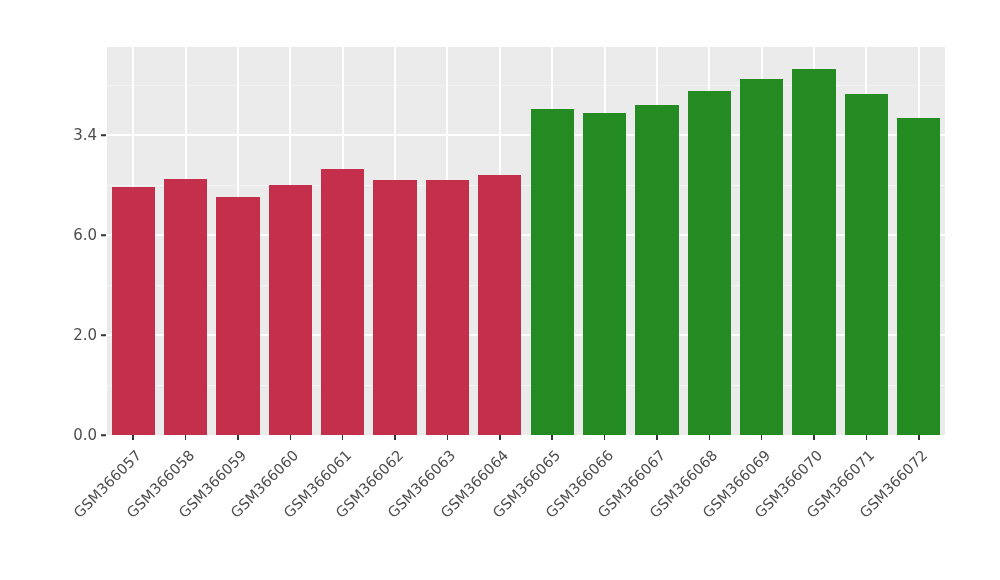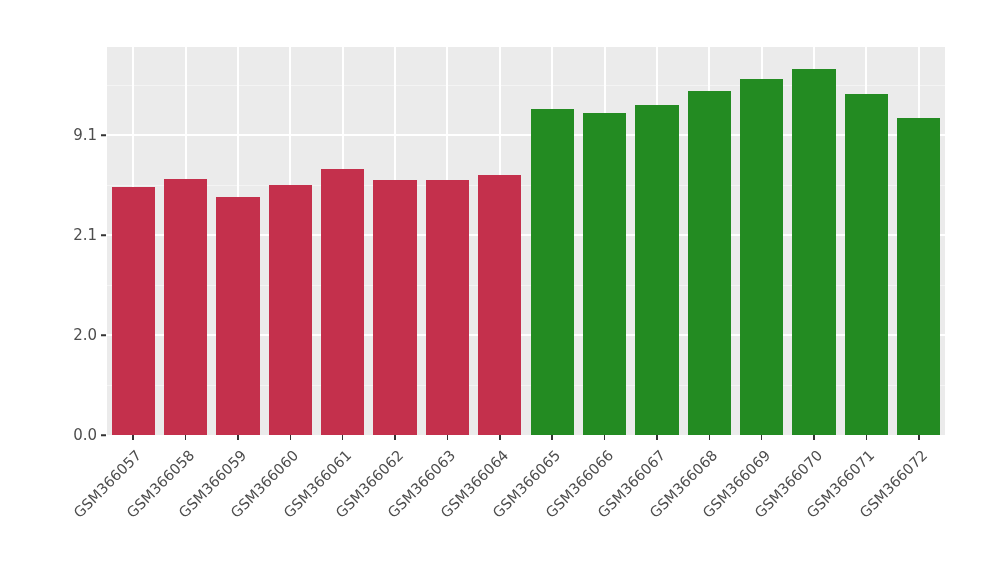--- a/index.html
+++ b/index.html
@@ -130,22 +130,22 @@
 
 <div id="figure">
 
   <div id="y-axis-title">
     
   </div>
 
   <div id="y-axis-labels">
       <div class="ytick-label" style="top: 388px;">0.0</div>
       <div class="ytick-label" style="top: 288px;">2.0</div>
-      <div class="ytick-label" style="top: 188px;">2.1</div>
-      <div class="ytick-label" style="top: 88px;">9.1</div>
+      <div class="ytick-label" style="top: 188px;">6.0</div>
+      <div class="ytick-label" style="top: 88px;">3.4</div>
     </div>
 
   <div id="panel">
     <div id="gridlines">
         <div class="gridline minor" style="top: 338px;"></div>
         <div class="gridline minor" style="top: 238px;"></div>
         <div class="gridline minor" style="top: 138px;"></div>
         <div class="gridline minor" style="top: 38px;"></div>
         <div class="gridline major" style="top: 287px;"></div>
         <div class="gridline major" style="top: 187px;"></div>

